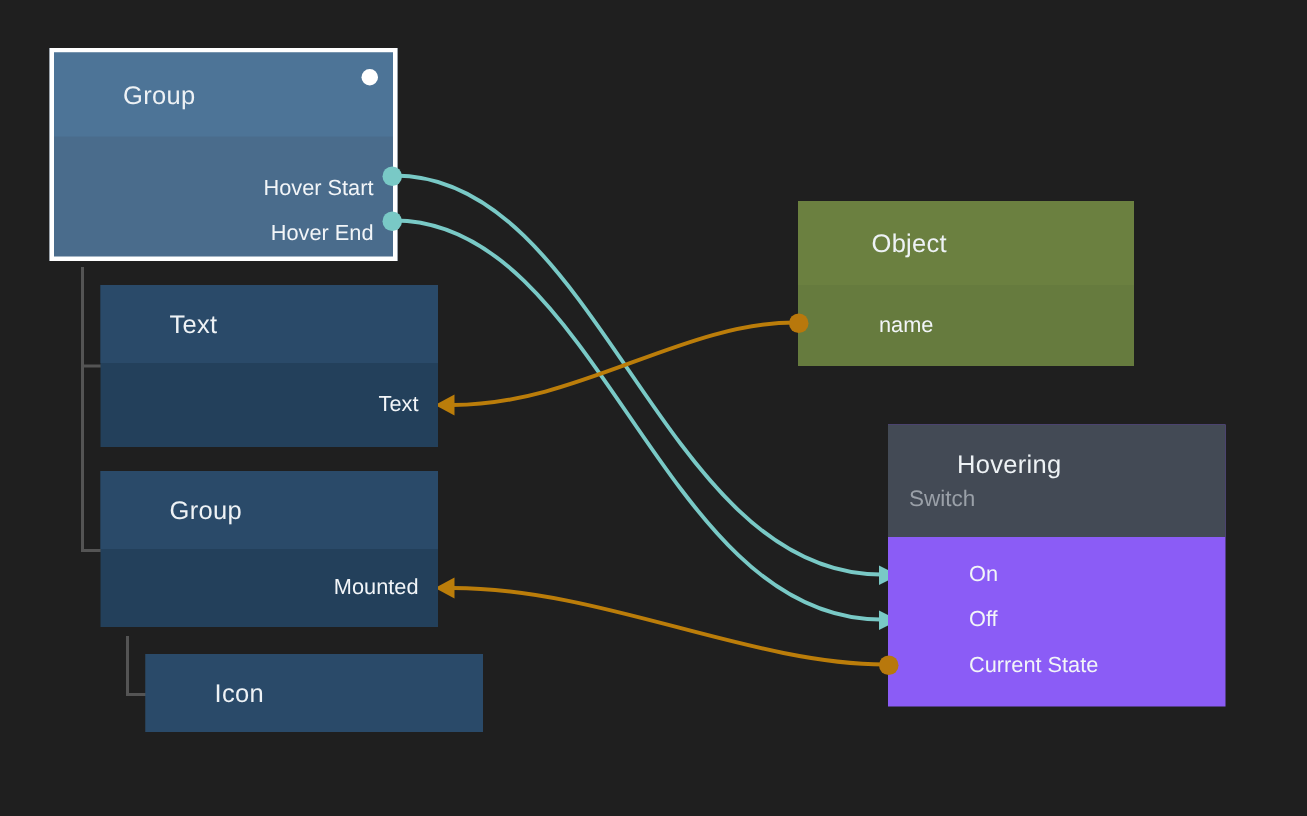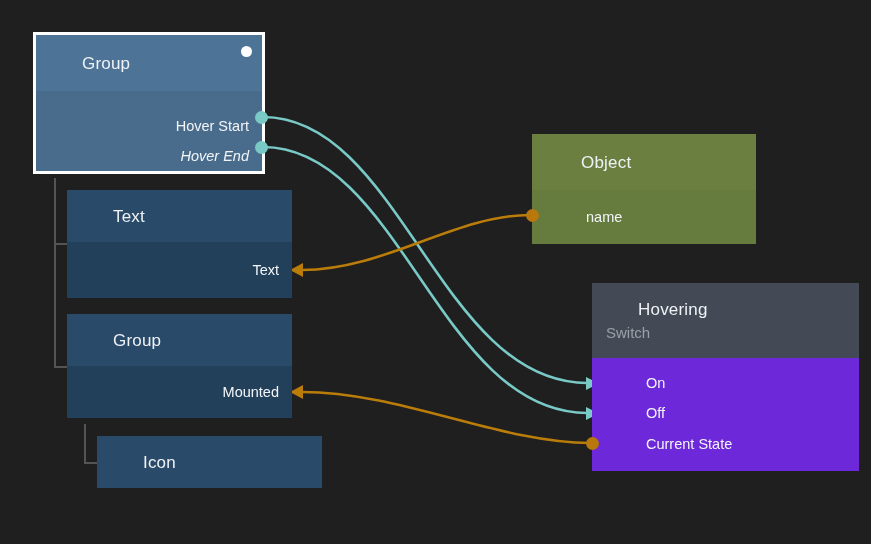--- a/index.html
+++ b/index.html
@@ -143,22 +143,22 @@
   #node-object .node-head {
     height: 56px;
     padding-left: 17px;
     background: #6b8040;
   }
   #node-object .node-body { height: 54px; }
 
   
   #node-hovering {
     left: 592px; top: 283px;
-    width: 267px; height: 188px;
-    background: #6d28d9;
+    width: 225px; height: 188px;
+    background: #8b5cf6;
   }
   #node-hovering .node-head {
     height: 75px;
     padding-left: 14px;
     background: #434a55;
     flex-direction: column;
     align-items: flex-start;
     justify-content: center;
   }
   #node-hovering .node-body { height: 113px; }
@@ -200,21 +200,21 @@
 
   <div class="node" id="node-group-root">
     <div class="node-head">
       <span class="node-title">Group</span>
       <span class="head-dot"></span>
     </div>
     <div class="node-body">
       <div class="port-row out" style="top:26px;">
         <span>Hover Start</span>
       </div>
-      <div class="port-row out" style="top:56px;font-style:italic;">
+      <div class="port-row out" style="top:56px;">
         <span>Hover End</span>
       </div>
     </div>
   </div>
   <span class="port-dot teal" style="left:255px; top:111px;"></span>
   <span class="port-dot teal" style="left:255px; top:141px;"></span>
 
   <div class="node" id="node-text">
     <div class="node-head">
       <span class="node-title">Text</span>

